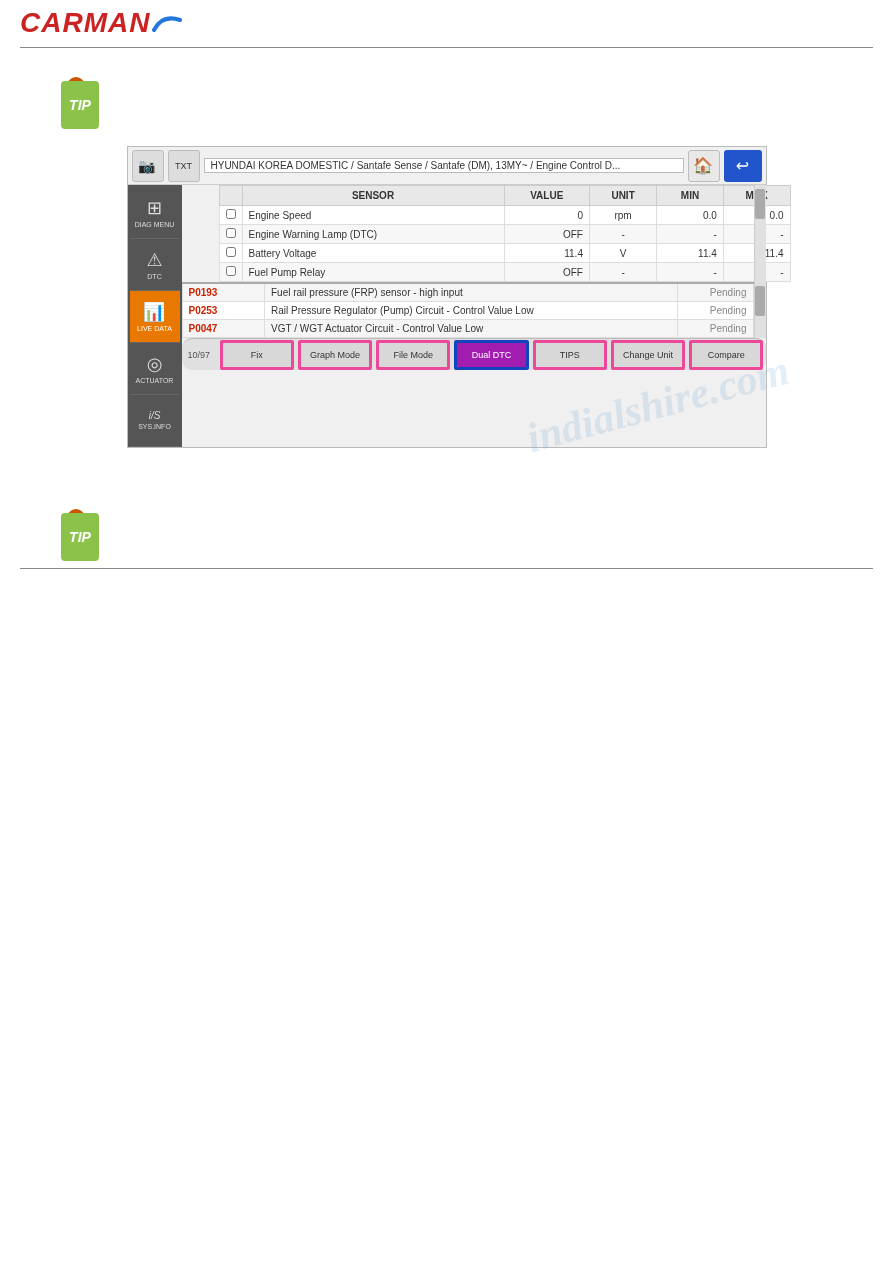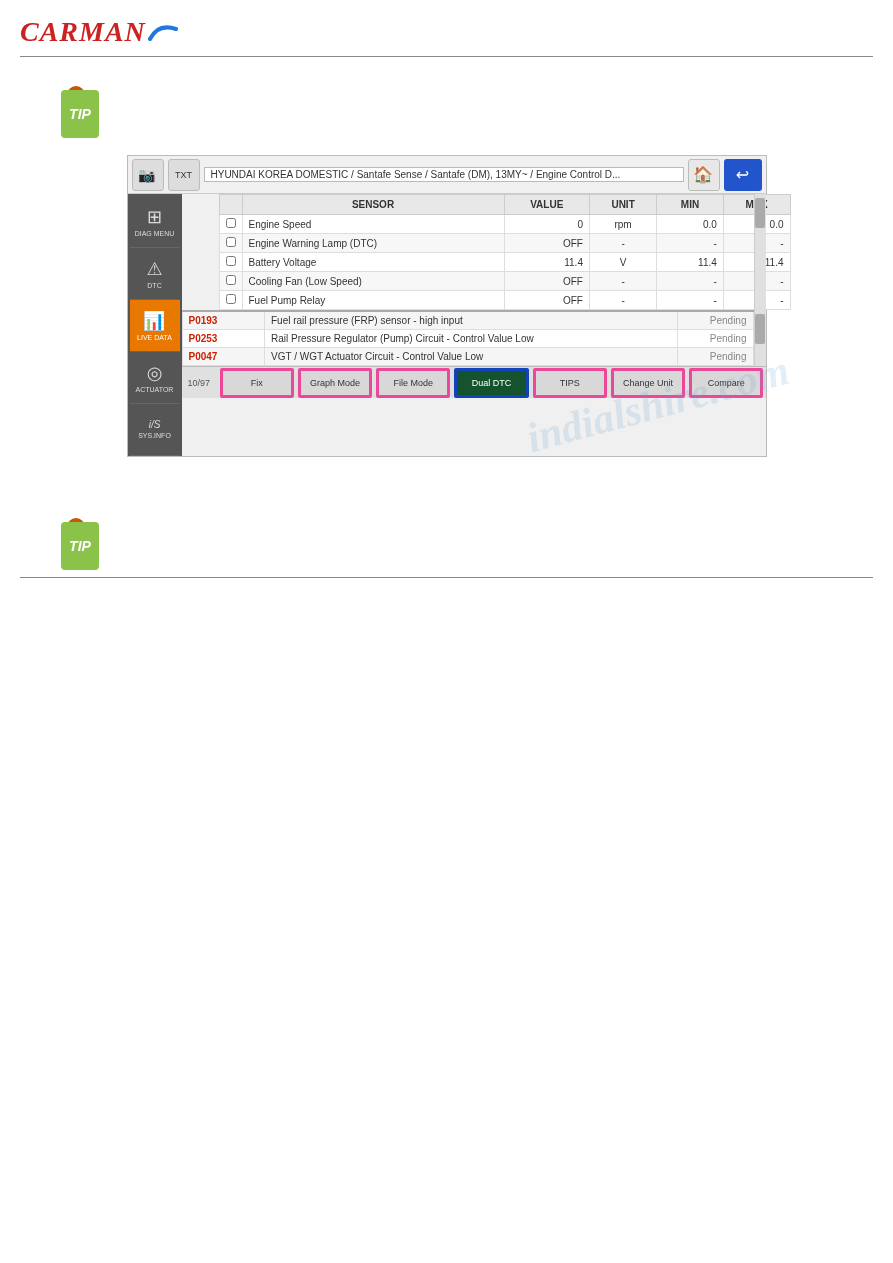--- a/index.html
+++ b/index.html
@@ -8,24 +8,23 @@
       min-height: 1263px;
       background: #ffffff;
       font-family: Arial, sans-serif;
       font-size: 13px;
       color: #333;
       position: relative;
     }
 
     
     .header {
-      padding: 16px 20px 0 20px;
+      padding: 7px 20px 0 20px;
       display: flex;
       align-items: flex-end;
-      font-family: Liberation Serif, serif;
     }
     .logo-area {
       display: flex;
       align-items: center;
     }
     .logo-text {
       font-size: 28px;
       font-weight: 900;
       color: #cc2222;
       font-style: italic;
@@ -264,20 +263,21 @@
       margin-top: 4px;
     }
 
     
     .sc-toolbar {
       background: #e0e0e0;
       border-top: 1px solid #bbb;
       display: flex;
       align-items: center;
       height: 32px;
+      border-radius: 10px;
     }
     .sc-page-num {
       font-size: 9px;
       color: #555;
       padding: 0 6px;
       min-width: 36px;
     }
     .sc-tool-btn {
       flex: 1;
       height: 30px;
@@ -286,21 +286,21 @@
       border-radius: 2px;
       font-size: 9px;
       display: flex;
       align-items: center;
       justify-content: center;
       cursor: pointer;
       margin: 1px 2px;
       color: #333;
     }
     .sc-tool-btn.active {
-      background: #14532d;
+      background: #a21caf;
       color: white;
       border-color: #1144bb;
     }
 
     
     .tip-section-bottom {
       padding: 30px 40px 10px 40px;
       display: flex;
       align-items: flex-start;
       gap: 16px;
@@ -475,30 +475,20 @@
     <td class="sensor-name">Battery Voltage</td>
     <td class="value-col">11.4</td>
     <td class="unit-col">V</td>
     <td class="minmax-col">11.4</td>
     <td class="minmax-col">11.4</td>
   </tr>
                 <tr>
     <td class="checkbox-col">
       <input type="checkbox" style="width: 10px; height: 10px;">
     </td>
-    <td class="sensor-name">Cooling Fan (Low Speed)</td>
-    <td class="value-col">OFF</td>
-    <td class="unit-col">-</td>
-    <td class="minmax-col">-</td>
-    <td class="minmax-col">-</td>
-  </tr>
-                <tr>
-    <td class="checkbox-col">
-      <input type="checkbox" style="width: 10px; height: 10px;">
-    </td>
     <td class="sensor-name">Fuel Pump Relay</td>
     <td class="value-col">OFF</td>
     <td class="unit-col">-</td>
     <td class="minmax-col">-</td>
     <td class="minmax-col">-</td>
   </tr>
               </tbody>
           </table>
         </div>
         <div class="sc-scrollbar">

